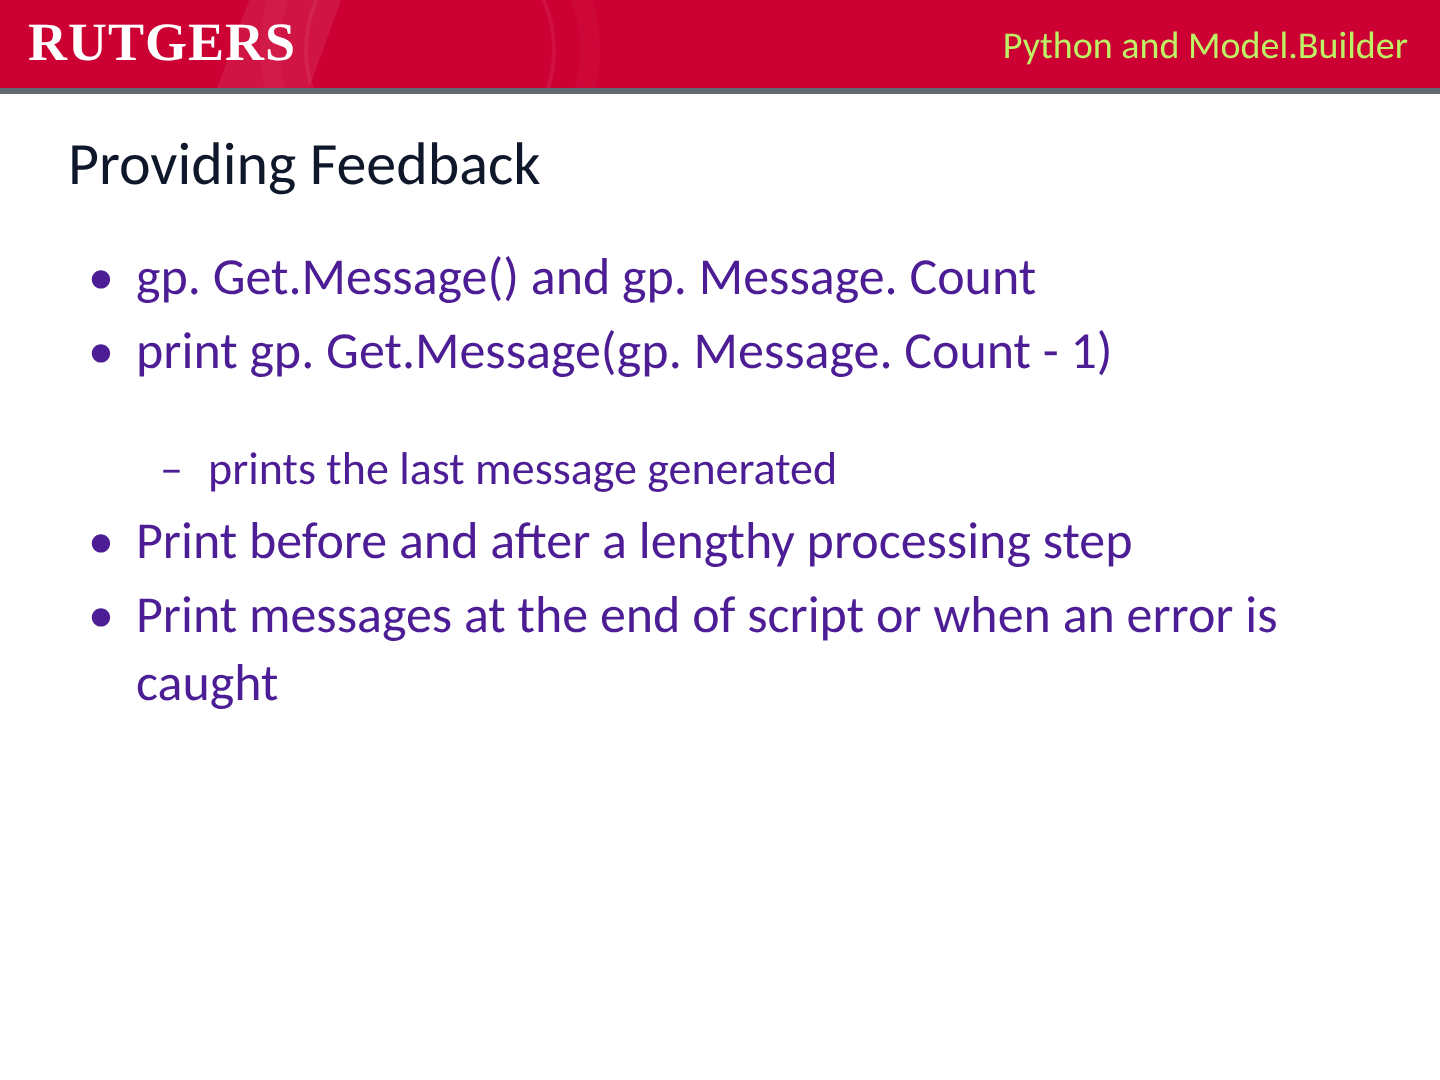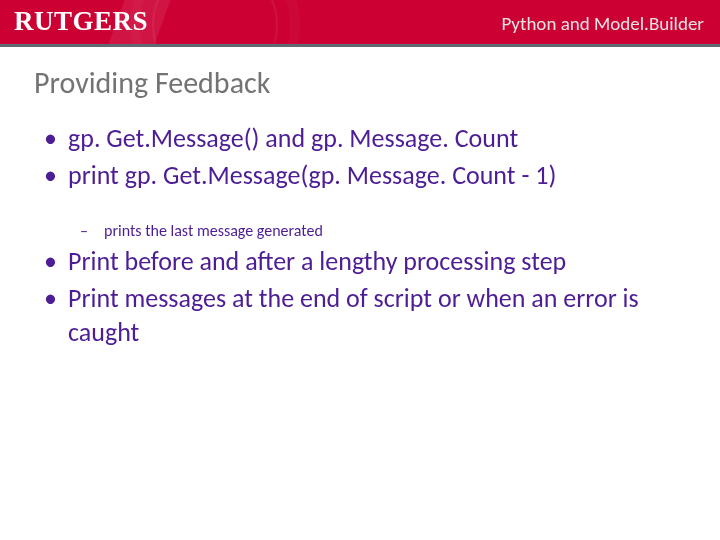--- a/index.html
+++ b/index.html
@@ -4,28 +4,28 @@
 <style>
   * { margin: 0; padding: 0; box-sizing: border-box; }
   html, body { width: 720px; height: 540px; font-family: Calibri, "Segoe UI", Arial, sans-serif; background: #fff; overflow: hidden; }
   .slide { position: relative; width: 720px; height: 464px; background: #fff; }
   .topbar { position: relative; width: 100%; height: 44px; background: #cc0033; overflow: hidden; }
   .topbar-underline { position: absolute; left: 0; right: 0; top: 44px; height: 3px; background: #5f6a72; }
   .seal { position: absolute; left: 130px; top: -60px; width: 170px; height: 170px; border-radius: 50%; border: 10px solid rgba(255,255,255,0.12); opacity: 0.25; }
   .seal::after { content: ""; position: absolute; inset: 12px; border-radius: 50%; border: 2px solid rgba(255,255,255,0.25); }
   .diag { position: absolute; top: -20px; left: 110px; width: 46px; height: 120px; background: rgba(255,255,255,0.08); transform: skewX(-20deg); }
   .logo { position: absolute; left: 14px; top: 6px; color: #fff; font-family: Georgia, "Times New Roman", serif; font-weight: bold; font-size: 27px; letter-spacing: 0.5px; }
-  .course { position: absolute; right: 16px; top: 12px; color: #e5e5e5; font-size: 19px; }
-  .heading { position: absolute; left: 34px; top: 64px; font-size: 30px; color: #737373; }
+  .course { position: absolute; right: 16px; top: 12px; color: #bef264; font-size: 19px; }
+  .heading { position: absolute; left: 34px; top: 64px; font-size: 30px; color: #0f172a; }
   .body { position: absolute; left: 40px; top: 122px; right: 40px; color: #4c1d95; font-size: 26px; line-height: 1.28; }
   .body ul { list-style: none; }
   .body > ul > li { position: relative; padding-left: 28px; margin-bottom: 4px; }
   .body > ul > li::before { content: "•"; position: absolute; left: 4px; top: 0; font-size: 26px; }
   .sub { list-style: none; margin-top: 2px; }
-  .sub li { position: relative; padding-left: 26px; font-size: 16px; margin-left: 10px; margin-top: 28px; }
+  .sub li { position: relative; padding-left: 26px; font-size: 23px; margin-left: 10px; margin-top: 28px; }
   .sub li::before { content: "–"; position: absolute; left: 2px; top: 0; }
   .italic { font-style: italic; }
   .footer { position: absolute; left: 34px; bottom: 28px; font-size: 13px; color: #8a2a2a; font-family: Georgia, "Times New Roman", serif; font-weight: bold; }
 </style>
 </head>
 <body>
 
 <div class="slide">
   <div class="topbar">
     <div class="diag"></div>

